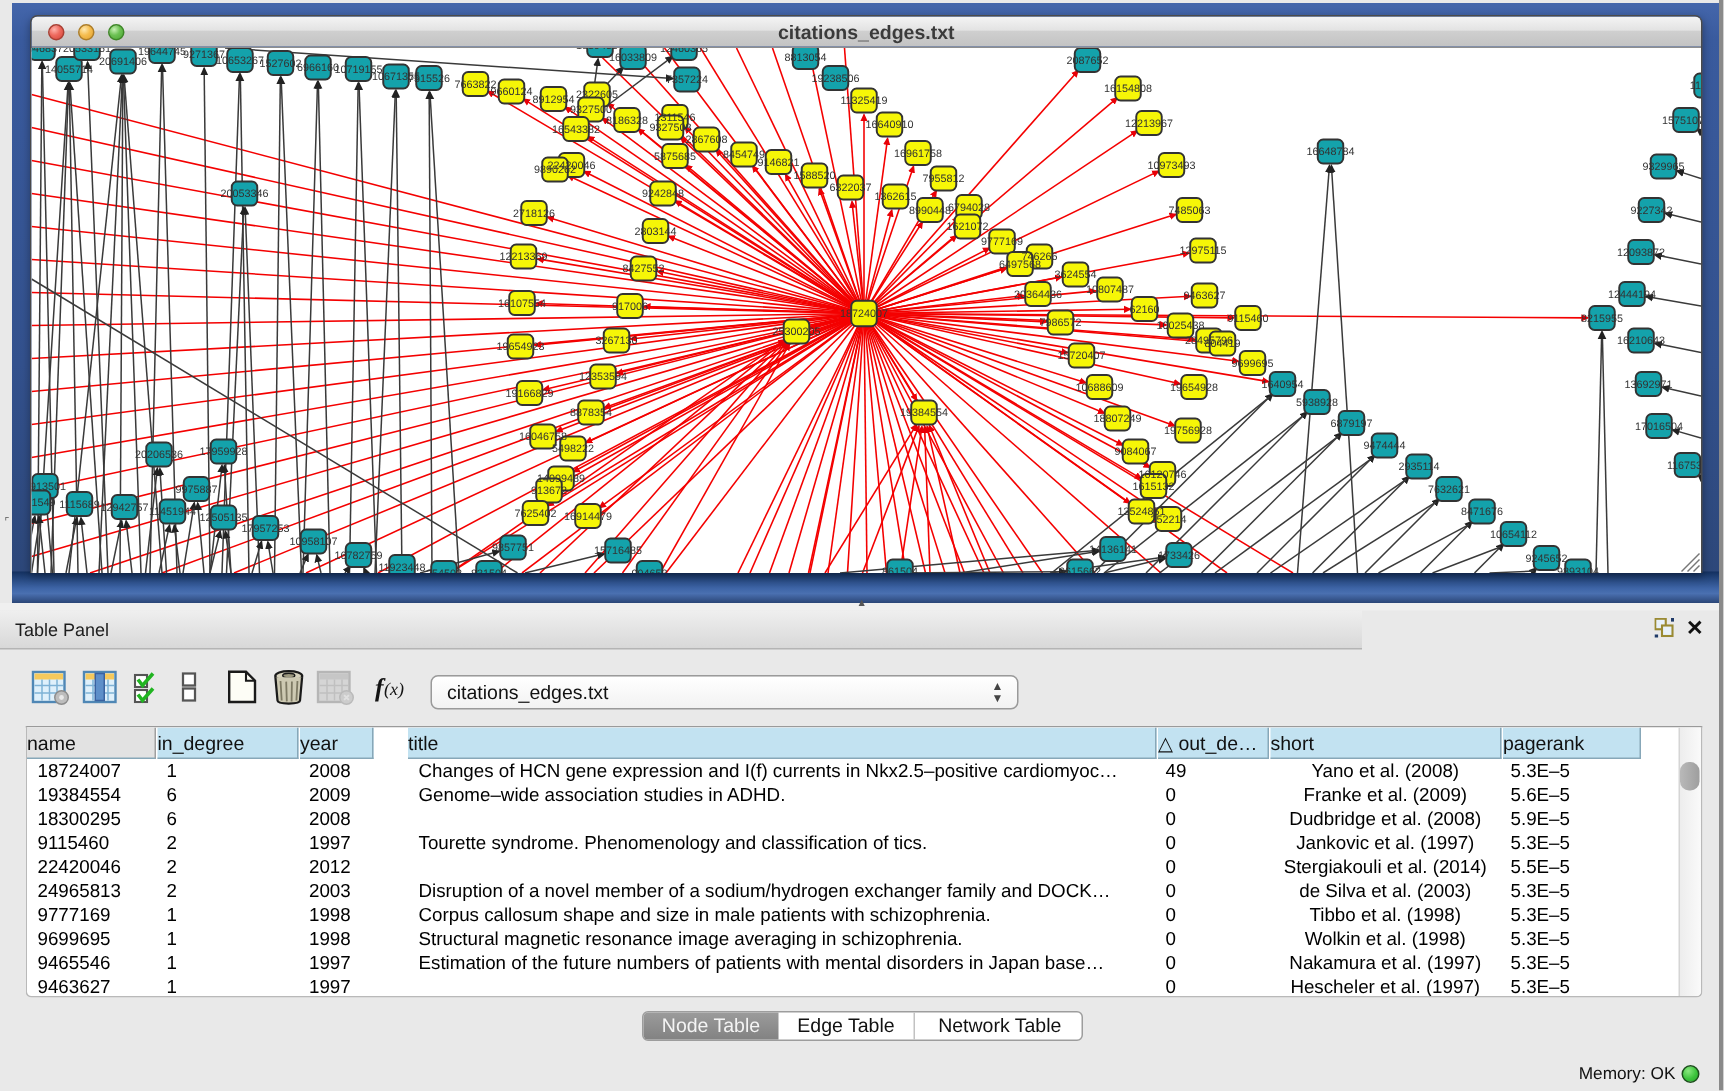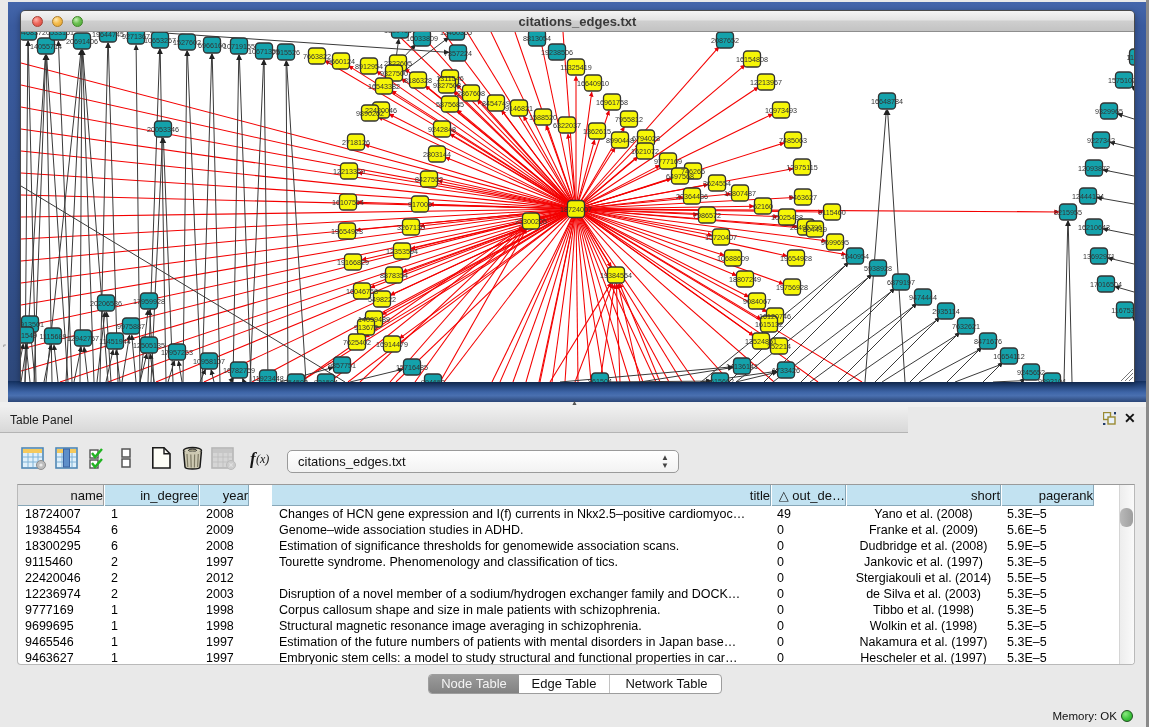--- a/index.html
+++ b/index.html
@@ -17,21 +17,21 @@
 #splitter{left:0;top:402px;width:1149px;height:5px;background:#f0f0f0}
 #spl-h{left:570px;top:400px;width:9px;height:5px;color:#555;font-size:7px;text-align:center;line-height:5px}
 #tphead{left:0;top:407px;width:908px;height:26px;background:linear-gradient(180deg,#efefef,#d8d8d8);border-bottom:1px solid #b4b4b4}
 #tphead span{position:absolute;left:10px;top:6px;font-size:12px;color:#1d1d1d}
 #flicon{left:1103px;top:412px;width:13px;height:13px}
 #clicon{left:1124px;top:411px;width:14px;height:14px;font-size:14px;font-weight:bold;color:#111;line-height:14px}
 #toolbar{left:14px;top:446px;width:700px;height:30px}
 #combo{left:287px;top:450px;width:392px;height:23px;background:linear-gradient(180deg,#ffffff,#f2f2f2);border:1px solid #9a9a9a;border-radius:5px;font-size:13px;color:#111;line-height:21px;padding-left:10px}
 #combo .arr{position:absolute;right:9px;top:3px;font-size:8px;color:#444;line-height:8px}
 #tbl{left:17px;top:484px;width:1118px;height:181px;background:#fff;border:1px solid #b9b9b9;border-top:1px solid #9a9a9a;border-radius:0 0 4px 4px;overflow:hidden}
-.hc{position:absolute;top:0;height:21px;background:#c2e2f1;border-right:1px solid #87a7b8;border-bottom:1px solid #87a7b8;font-size:13px;color:#111;text-align:right;line-height:21px}
+.hc{position:absolute;top:0;height:21px;background:#c2e2f1;border-right:1px solid #87a7b8;border-bottom:1px solid #87a7b8;font-size:13px;color:#111;text-align:left;line-height:21px}
 .trow{position:absolute;left:0;width:1100px;height:16px;font-size:12.5px;color:#000}
 .trow span{position:absolute;top:1px;white-space:nowrap}
 .trow .ctr{text-align:center}
 #vscroll{left:1119px;top:508px;width:13px;height:19px;background:linear-gradient(90deg,#b9b9b9,#9e9e9e);border-radius:6px}
 #vstrack{left:1101px;top:0px;width:16px;height:180px;background:linear-gradient(90deg,#ededed,#fbfbfb);border-left:1px solid #d5d5d5}
 #tabs{left:428px;top:674px;height:20px;border:1px solid #9d9d9d;border-radius:4px;background:#fff;font-size:13px}
 .tab{position:absolute;top:0;height:18px;line-height:18px;text-align:center;color:#111}
 #tab1{left:0;width:90px;background:linear-gradient(180deg,#9b9b9b,#828282);color:#f4f4f4;border-radius:3px 0 0 3px}
 #tab2{left:90px;width:91px;border-right:1px solid #c2c2c2}
 #tab3{left:181px;width:113px}
@@ -688,21 +688,20 @@
       <span style="left:188px">2009</span>
       <span style="left:261px">Genome–wide association studies in ADHD.</span>
       <span style="left:759px">0</span>
       <span class="ctr" style="left:828px;width:155px">Franke et al. (2009)</span>
       <span style="left:989px">5.6E–5</span>
     </div>
 <div class="trow" style="top:53px">
 <span style="left:7px">18300295</span>
       <span style="left:93px">6</span>
       <span style="left:188px">2008</span>
-      <span style="left:261px">Estimation of significance thresholds for genomewide association scans.</span>
       <span style="left:759px">0</span>
       <span class="ctr" style="left:828px;width:155px">Dudbridge et al. (2008)</span>
       <span style="left:989px">5.9E–5</span>
     </div>
 <div class="trow" style="top:69px">
 <span style="left:7px">9115460</span>
       <span style="left:93px">2</span>
       <span style="left:188px">1997</span>
       <span style="left:261px">Tourette syndrome. Phenomenology and classification of tics.</span>
       <span style="left:759px">0</span>
@@ -711,21 +710,21 @@
     </div>
 <div class="trow" style="top:85px">
 <span style="left:7px">22420046</span>
       <span style="left:93px">2</span>
       <span style="left:188px">2012</span>
       <span style="left:759px">0</span>
       <span class="ctr" style="left:828px;width:155px">Stergiakouli et al. (2014)</span>
       <span style="left:989px">5.5E–5</span>
     </div>
 <div class="trow" style="top:101px">
-<span style="left:7px">12236974</span>
+<span style="left:7px">24965813</span>
       <span style="left:93px">2</span>
       <span style="left:188px">2003</span>
       <span style="left:261px">Disruption of a novel member of a sodium/hydrogen exchanger family and DOCK…</span>
       <span style="left:759px">0</span>
       <span class="ctr" style="left:828px;width:155px">de Silva et al. (2003)</span>
       <span style="left:989px">5.3E–5</span>
     </div>
 <div class="trow" style="top:117px">
 <span style="left:7px">9777169</span>
       <span style="left:93px">1</span>
@@ -750,21 +749,20 @@
       <span style="left:188px">1997</span>
       <span style="left:261px">Estimation of the future numbers of patients with mental disorders in Japan base…</span>
       <span style="left:759px">0</span>
       <span class="ctr" style="left:828px;width:155px">Nakamura et al. (1997)</span>
       <span style="left:989px">5.3E–5</span>
     </div>
 <div class="trow" style="top:165px">
 <span style="left:7px">9463627</span>
       <span style="left:93px">1</span>
       <span style="left:188px">1997</span>
-      <span style="left:261px">Embryonic stem cells: a model to study structural and functional properties in car…</span>
       <span style="left:759px">0</span>
       <span class="ctr" style="left:828px;width:155px">Hescheler et al. (1997)</span>
       <span style="left:989px">5.3E–5</span>
     </div>
 </div>
 <div class="abs" id="vscroll" style="left:1120px;top:508px"></div>
 <div class="abs" id="tabs" style="width:294px">
     <div class="tab" id="tab1">Node Table</div>
     <div class="tab" id="tab2">Edge Table</div>
     <div class="tab" id="tab3">Network Table</div>

